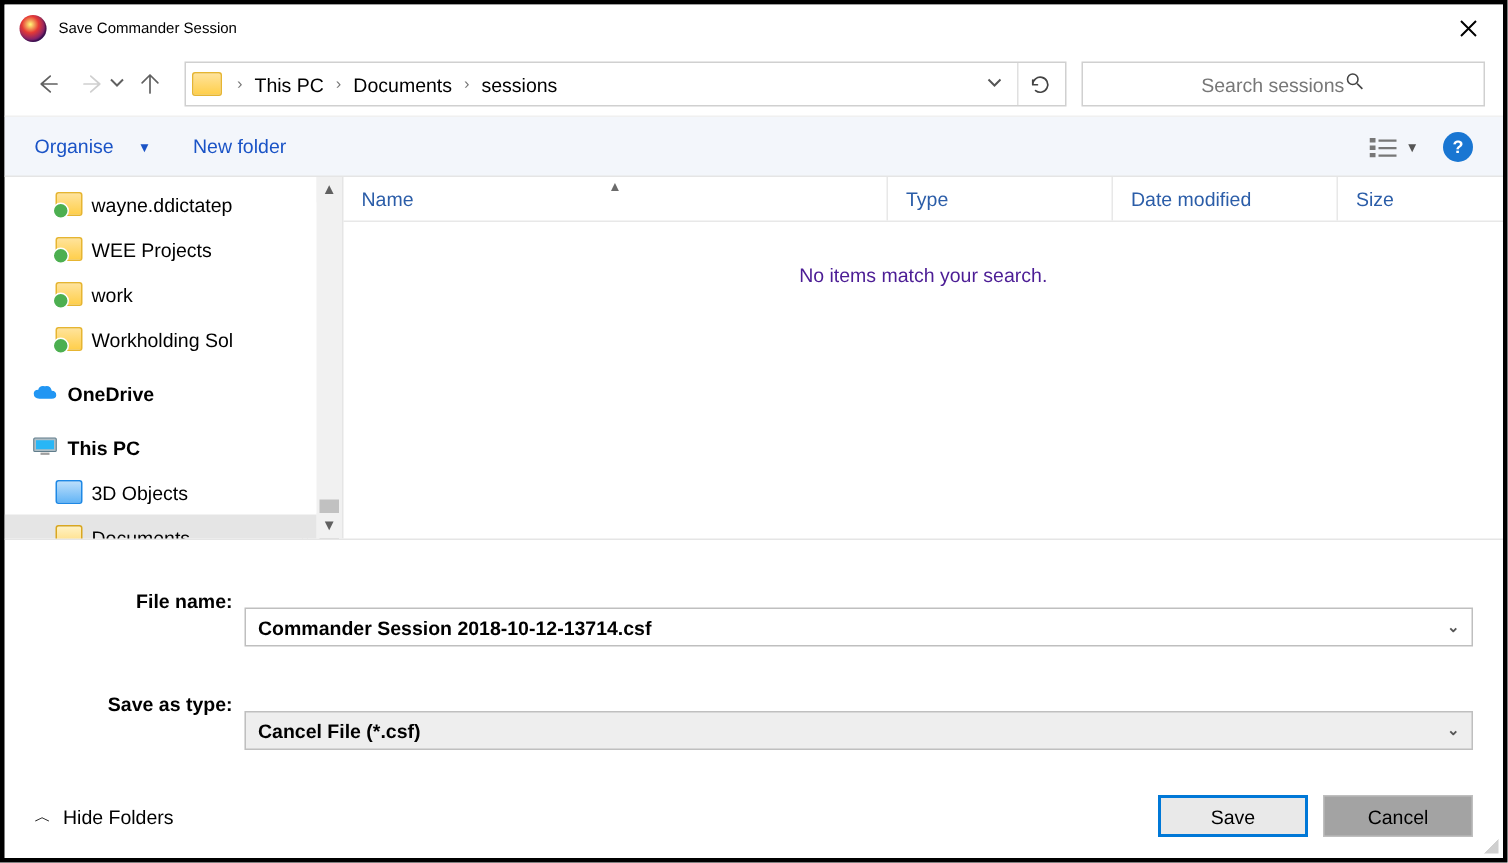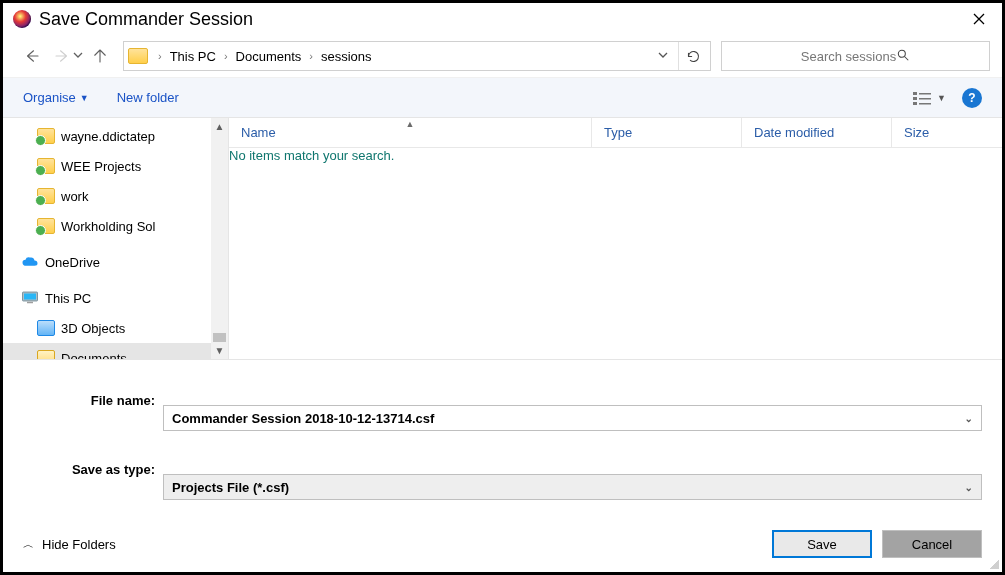--- a/index.html
+++ b/index.html
@@ -22,21 +22,21 @@
     padding: 0 0 0 10px;
     background: #fff;
   }
   .titlebar .app-icon {
     width: 18px; height: 18px;
     border-radius: 50%;
     background: radial-gradient(circle at 40% 35%, #fff176 2%, #e53935 35%, #4a148c 80%, #000 100%);
     margin-right: 8px;
     box-shadow: inset -1px -1px 1px rgba(0,0,0,.4);
   }
-  .titlebar-title { font-size: 18px; color: #000; flex: 1; }
+  .titlebar-title { font-size: 10px; color: #000; flex: 1; }
   .titlebar .close {
     width: 46px; height: 32px;
     display: flex; align-items: center; justify-content: center;
     font-size: 16px; color: #000;
   }
   .navbar {
     display: flex;
     align-items: center;
     gap: 4px;
     padding: 6px 12px 6px 16px;
@@ -88,21 +88,21 @@
     justify-content: center;
   }
   .search-icon { font-size:15px; color:#444; }
   .toolbar {
     height: 40px;
     background: #f3f6fb;
     border-bottom: 1px solid #e5e5e5;
     display:flex; align-items:center;
     padding: 0 20px 0 20px;
   }
-  .tb-item { color:#1a53c6; margin-right: 28px; display:flex; align-items:center; gap:4px; }
+  .tb-item { color:#1a53c6; margin-right: 28px; display:flex; align-items:center; gap:16px; }
   .tb-item .dd { font-size:9px; }
   .tb-right { margin-left:auto; display:flex; align-items:center; gap:16px; }
   .view-icon { display:flex; align-items:center; gap:4px; color:#555; }
   .help-icon {
     width: 20px; height:20px; border-radius:50%;
     background:#1976d2; color:#fff;
     display:flex; align-items:center; justify-content:center;
     font-size:12px; font-weight:bold;
   }
   .body {
@@ -130,21 +130,21 @@
     position:absolute; left:2px; right:2px; top:215px; height:60px;
     background:#c1c1c1;
   }
   .tree-item {
     display:flex; align-items:center;
     height:30px; padding-left: 34px;
     gap:6px;
     color:#000;
     position:relative;
   }
-  .tree-item.root { padding-left: 18px; font-weight:400; }
+  .tree-item.root { padding-left: 18px; font-weight:700; }
   .tree-item.root.first-group { margin-top: 6px; }
   .tree-item.selected { background:#e5e5e5; }
   .tree-item .expand {
     position:absolute; right:20px; font-size:11px; color:#666;
   }
   .ticon { width:18px; height:16px; display:flex;align-items:center;justify-content:center; font-size:14px; }
   .ticon.folder { background:linear-gradient(#ffe39b,#ffcf4b); border:1px solid #e6b531; border-radius:2px; position:relative; }
   .ticon.folder.sync::after{
     content:""; position:absolute; left:-3px; bottom:-3px;
     width:9px;height:9px;border-radius:50%;background:#4caf50;border:1px solid #fff;
@@ -160,21 +160,21 @@
     border-right:1px solid #e8e8e8; color:#2b5da8; position:relative; }
   .col.name { flex:1; }
   .col.date { width:150px; }
   .col.type { width:150px; }
   .col.size { width:110px; border-right:none; }
   .col .sort-up {
     position:absolute; top:1px; left:50%; transform:translateX(-50%);
     font-size:9px; color:#6b6b6b;
   }
   .empty-msg {
-    text-align:left; color:#0f766e; 
+    text-align:center; color:#4c1d95; margin-top:28px;
   }
   .bottom {
     padding: 10px 20px 8px 20px;
     font-weight: bold;
   }
   .row { display:flex; align-items:center; margin-bottom:8px; }
   .row label { width:140px; text-align:right; padding-right:8px; color:#000; }
   .combo {
     flex:1; height:26px; border:1px solid #bfbfbf;
     display:flex; align-items:center; padding:0 8px;
@@ -373,21 +373,21 @@
   <div class="row">
     <label>File name:</label>
     <div class="combo">
       <span>Commander Session 2018-10-12-13714.csf</span>
       <span class="dd">⌄</span>
     </div>
   </div>
   <div class="row">
     <label>Save as type:</label>
     <div class="combo grey">
-      <span>Projects File (*.csf)</span>
+      <span>Cancel File (*.csf)</span>
       <span class="dd">⌄</span>
     </div>
   </div>
 </div>
 
 <div class="footer">
   <div class="hide-folders">
     <span class="chev">︿</span>
     <span>Hide Folders</span>
   </div>

